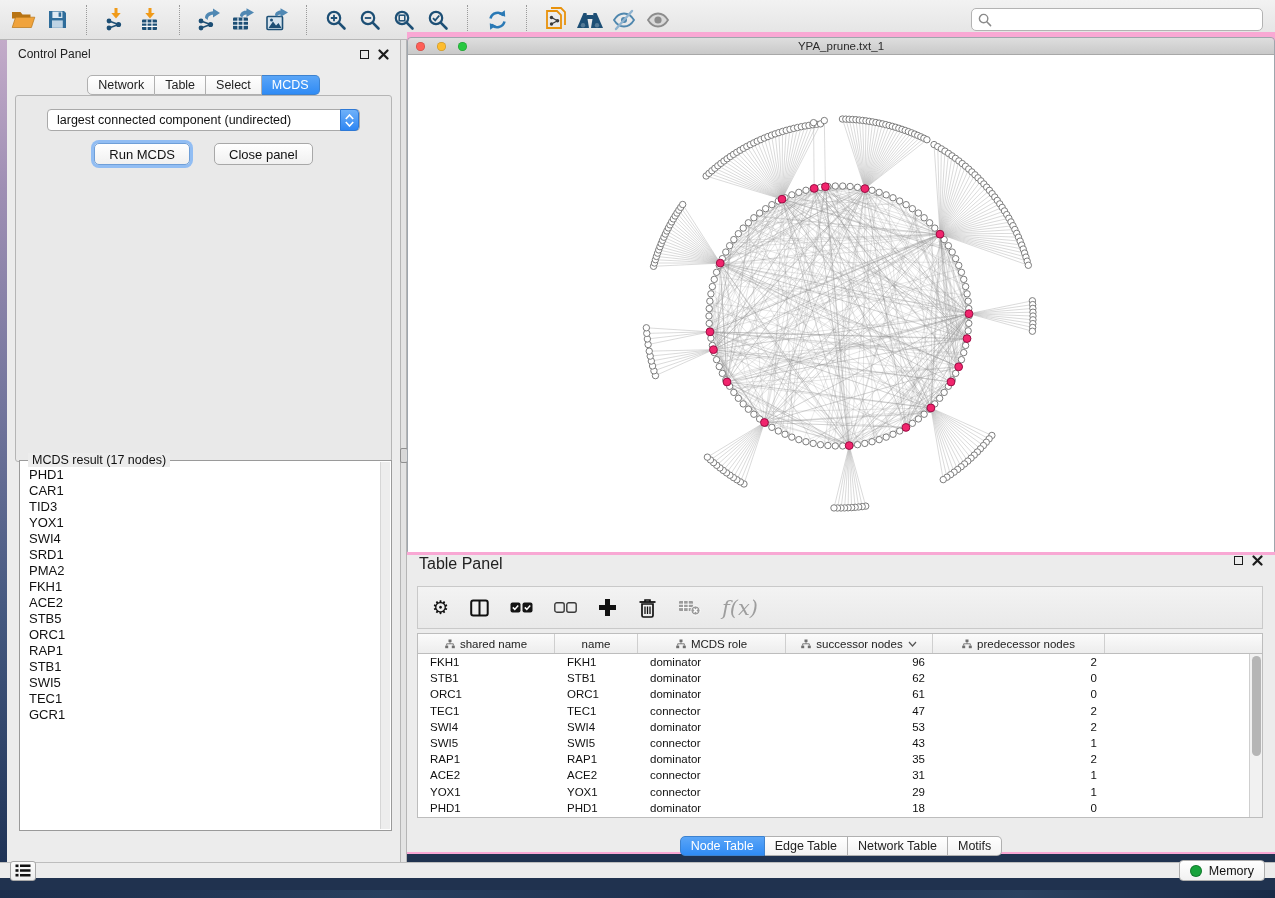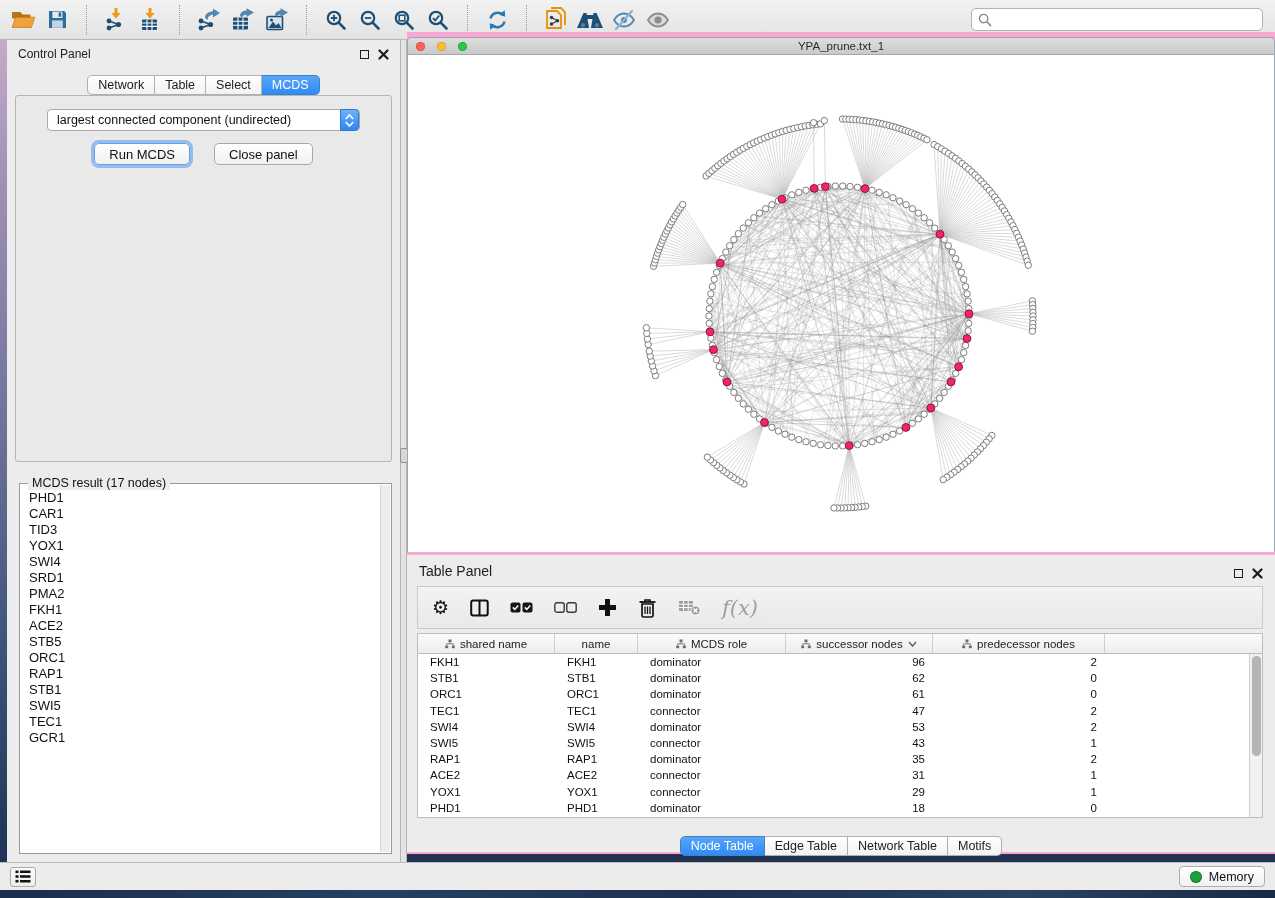--- a/index.html
+++ b/index.html
@@ -43,21 +43,21 @@
   .selectbox { position:relative; margin:13px auto 8px; width:313px; height:22px; background:#fff;
     border:1px solid #a9a9a9; border-radius:4px; display:flex; align-items:center; font-size:12.5px; color:#111;
     padding-left:9px; }
   .stepper { position:absolute; right:0; top:-1px; width:19px; height:22px; border-radius:0 4px 4px 0;
     background:linear-gradient(#6fb1f9,#2e86f3); display:flex; flex-direction:column; align-items:center;
     justify-content:center; gap:1px; border:1px solid #2e79d6; }
   .btn-row { margin-top:12px; display:flex; justify-content:center; gap:24px; }
   .pushbtn { height:22px; padding:0 14px; background:linear-gradient(#ffffff,#f0f0f0); border:1px solid #a8a8a8;
     border-radius:5px; font-size:13px; color:#111; display:flex; align-items:center; }
   .pushbtn.focused { box-shadow:0 0 0 3px #91bdf3; border-color:#6f9fd8; }
-  .result-box { position:absolute; left:12px; top:443px; width:373px; height:371px; background:#fff;
+  .result-box { position:absolute; left:12px; top:420px; width:373px; height:371px; background:#fff;
     border:1px solid #9a9a9a;padding-left:36px; }
   .result-legend { position:absolute; left:8px; top:-8px; background:#ececec; padding:0 4px; font-size:12.5px; color:#111; }
   .result-list { position:absolute; left:1px; top:6px; right:11px; bottom:1px; overflow:hidden;
     font-size:13px; color:#111; }
   .result-list .row { height:16px; line-height:16px; padding-left:8px; }
   .result-track { position:absolute; right:1px; top:1px; width:10px; bottom:1px; background:#ededed; border-left:1px solid #d6d6d6; }
 
   
   .splitter { position:absolute; left:400px; top:40px; width:7px; height:822px; background:#e3e3e3;
     border-left:1px solid #b5b5b5; border-right:1px solid #b5b5b5; }
@@ -69,40 +69,40 @@
   .net-frame { position:absolute; left:0; top:5px; width:868px; height:515px; border:1px solid #9fa6ad; border-radius:4px 4px 0 0; }
   .net-title { height:17px; background:linear-gradient(#dedede,#c9c9c9); border-bottom:1px solid #a8a8a8;
     border-radius:4px 4px 0 0; position:relative; display:flex; align-items:center; justify-content:center;
     font-size:11.5px; color:#2b2b2b; }
   .lights { position:absolute; left:8px; top:4px; display:flex; gap:12px; }
   .light { width:9px; height:9px; border-radius:50%; box-shadow:inset 0 0 0 0.8px rgba(0,0,0,.18); }
   .net-canvas { position:relative; width:866px; height:497px; background:#fff; overflow:hidden; }
 
   
   .table-panel { position:absolute; left:0; top:523px; width:868px; height:297px; background:#ececec; }
-  .tp-header { position:absolute; left:0; top:0; width:100%; height:24px; display:flex; align-items:flex-end;
-    padding:0 12px; font-size:14px; color:#222; }
+  .tp-header { position:absolute; left:0; top:0; width:100%; height:24px; display:flex; align-items:flex-start;
+    padding:0 12px; font-size:16px; color:#222; }
   .tp-toolbar { position:absolute; left:10px; top:31px; width:846px; height:43px; background:linear-gradient(#f3f3f3,#e9e9e9);
     border:1px solid #c9c9c9; display:flex; align-items:center; gap:21px; padding:0 14px; }
   .tbl { position:absolute; left:10px; top:78px; width:846px; height:185px; background:#fff; border:1px solid #bdbdbd; }
   .thead { display:flex; height:20px; background:linear-gradient(#fbfbfb,#ededed); border-bottom:1px solid #bdbdbd; }
   .th { display:flex; align-items:center; justify-content:center; gap:5px; font-size:11.5px; color:#1c1c1c;
     border-right:1px solid #cfcfcf; }
   .tbody { position:absolute; left:0; top:20px; right:13px; bottom:0; overflow:hidden; }
   .tr { display:flex; height:16.2px; align-items:center; }
   .td { font-size:11.5px; color:#111; white-space:nowrap; overflow:hidden; }
   .td.t { padding-left:12px; text-align:left; }
   .td.num { text-align:right; padding-right:8px; }
   .c0 { width:137px; } .c1 { width:83px; } .c2 { width:148px; } .c3 { width:147px; } .c4 { width:172px; }
   .vscroll { position:absolute; right:0; top:20px; width:13px; bottom:0; background:#f1f1f1; border-left:1px solid #cfcfcf; }
   .vthumb { position:absolute; left:1.5px; top:2px; width:9px; height:100px; background:#b5b5b5; border-radius:5px; }
   .ttabs { position:absolute; left:0; top:268px; width:100%; display:flex; justify-content:center;margin-top:13px; }
 
   
-  .statusbar { position:absolute; left:0; top:862px; width:1275px; height:28px; background:#ececec;
+  .statusbar { position:absolute; left:0; top:862px; width:1275px; height:16px; background:#ececec;
     border-top:1px solid #bdbdbd; display:flex; align-items:center; padding:0 10px; }
   .sq-btn { width:26px; height:20px; background:linear-gradient(#fcfcfc,#ededed); border:1px solid #a8a8a8;
     border-radius:3px; display:flex; align-items:center; justify-content:center; }
   .mem-btn { margin-left:auto; height:21px; background:linear-gradient(#ffffff,#f1f1f1); border:1px solid #adadad;
     border-radius:4px; display:flex; align-items:center; gap:7px; padding:0 10px; font-size:12.5px; color:#111; }
   .mem-dot { width:12px; height:12px; border-radius:50%; }
 
   .fx { font-family:"DejaVu Serif", serif; font-style:italic; font-size:21px; color:#9e9e9e; }
   .gear-glyph { font-family:"DejaVu Sans", sans-serif; font-size:19px; color:#111; line-height:1; }
 </style>

